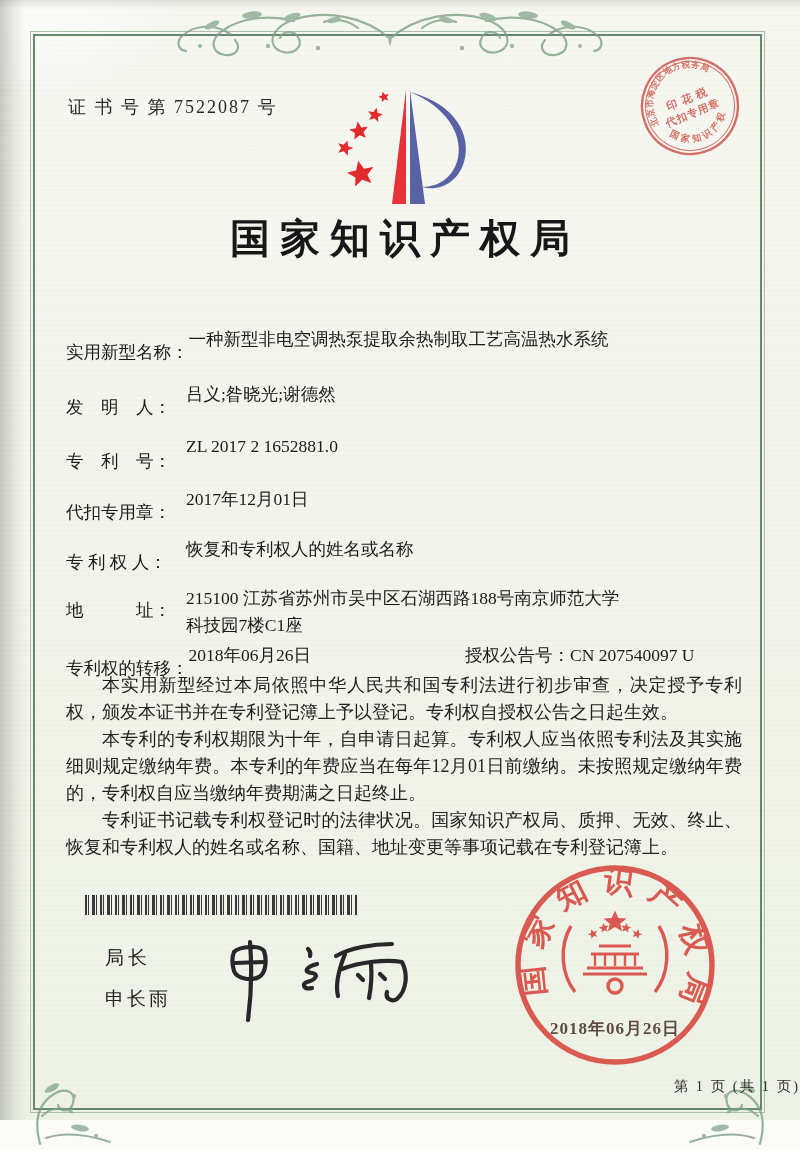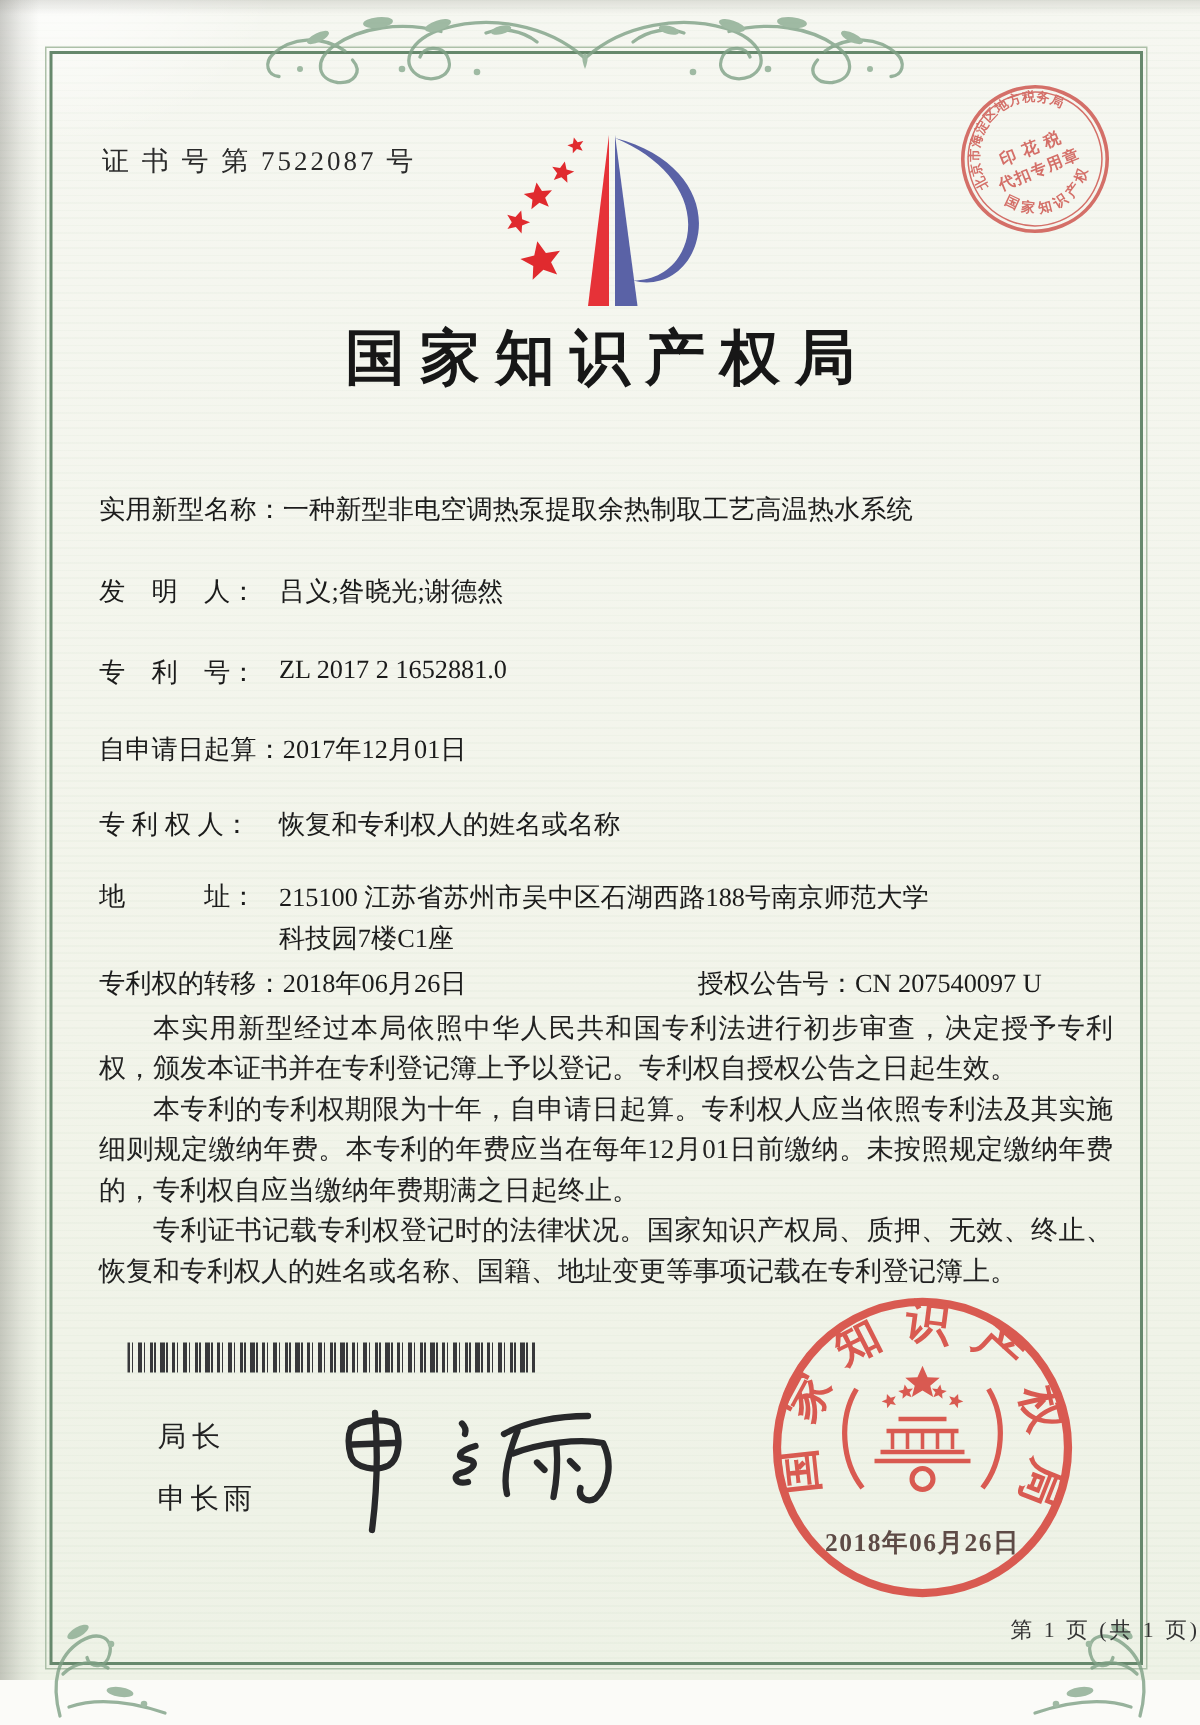--- a/index.html
+++ b/index.html
@@ -22,21 +22,21 @@
     background:linear-gradient(180deg,rgba(110,110,100,.18),rgba(0,0,0,0));}
   .scan-curl{position:absolute;left:-50px;top:-70px;width:240px;height:170px;
     background:radial-gradient(ellipse at 35% 25%, rgba(255,255,255,.95), rgba(255,255,255,0) 70%);}
   .frame-outer{position:absolute;left:30px;top:31px;width:735px;height:1082px;border:1px solid #acc0a8;}
   .frame-inner{position:absolute;left:33px;top:34px;width:729px;height:1076px;border:2px solid #66886c;}
   .abs{position:absolute;}
   .cert-no{left:68px;top:95px;font-size:18px;color:#2a2a2a;letter-spacing:2px;}
   .title{left:0;top:211px;width:100%;text-align:center;font-size:40px;font-weight:bold;
          color:#171717;letter-spacing:10px;padding-left:10px;}
   .row{left:66px;font-size:17.5px;color:#1b1b1b;white-space:nowrap;}
-  .row .lbl{display:inline-block;min-width:120px;}
+  .row .lbl{display:inline-block;min-width:120px;margin-top:13px;}
   .row .val{display:inline-block;vertical-align:top;}
   .addr-val div{line-height:26.5px;}
   .grant-no{left:465px;font-size:17.5px;color:#1b1b1b;white-space:nowrap;font-family:Liberation Serif, serif;}
   .body-text{left:66px;top:672px;width:676px;font-size:18px;line-height:27px;
              color:#222;text-align:justify;}
   .body-text p{text-indent:2em;}
   .barcode{left:85px;top:895px;width:272px;height:20px;
     background:repeating-linear-gradient(90deg,#17171c 0 2px,rgba(0,0,0,0) 2px 3px,
       #17171c 3px 4px,rgba(0,0,0,0) 4px 7px,#17171c 7px 10px,rgba(0,0,0,0) 10px 11px,
       #17171c 11px 12px,rgba(0,0,0,0) 12px 15px);
@@ -137,21 +137,21 @@
   <div class="abs row" style="top:327px">
     <span class="lbl">实用新型名称：</span><span class="val">一种新型非电空调热泵提取余热制取工艺高温热水系统</span>
   </div>
   <div class="abs row" style="top:382px">
     <span class="lbl">发　明　人：</span><span class="val">吕义;昝晓光;谢德然</span>
   </div>
   <div class="abs row" style="top:436px">
     <span class="lbl">专　利　号：</span><span class="val">ZL 2017 2 1652881.0</span>
   </div>
   <div class="abs row" style="top:487px">
-    <span class="lbl">自申请日起算：</span><span class="val">2017年12月01日</span>
+    <span class="lbl">代扣专用章：</span><span class="val">2017年12月01日</span>
   </div>
   <div class="abs row" style="top:537px">
     <span class="lbl">专 利 权 人：</span><span class="val">恢复和专利权人的姓名或名称</span>
   </div>
   <div class="abs row" style="top:585px">
     <span class="lbl">地　　　址：</span><span class="val addr-val"><div>215100 江苏省苏州市吴中区石湖西路188号南京师范大学</div><div>科技园7楼C1座</div></span>
   </div>
   <div class="abs row" style="top:643px">
     <span class="lbl">专利权的转移：</span><span class="val">2018年06月26日</span>
   </div>

